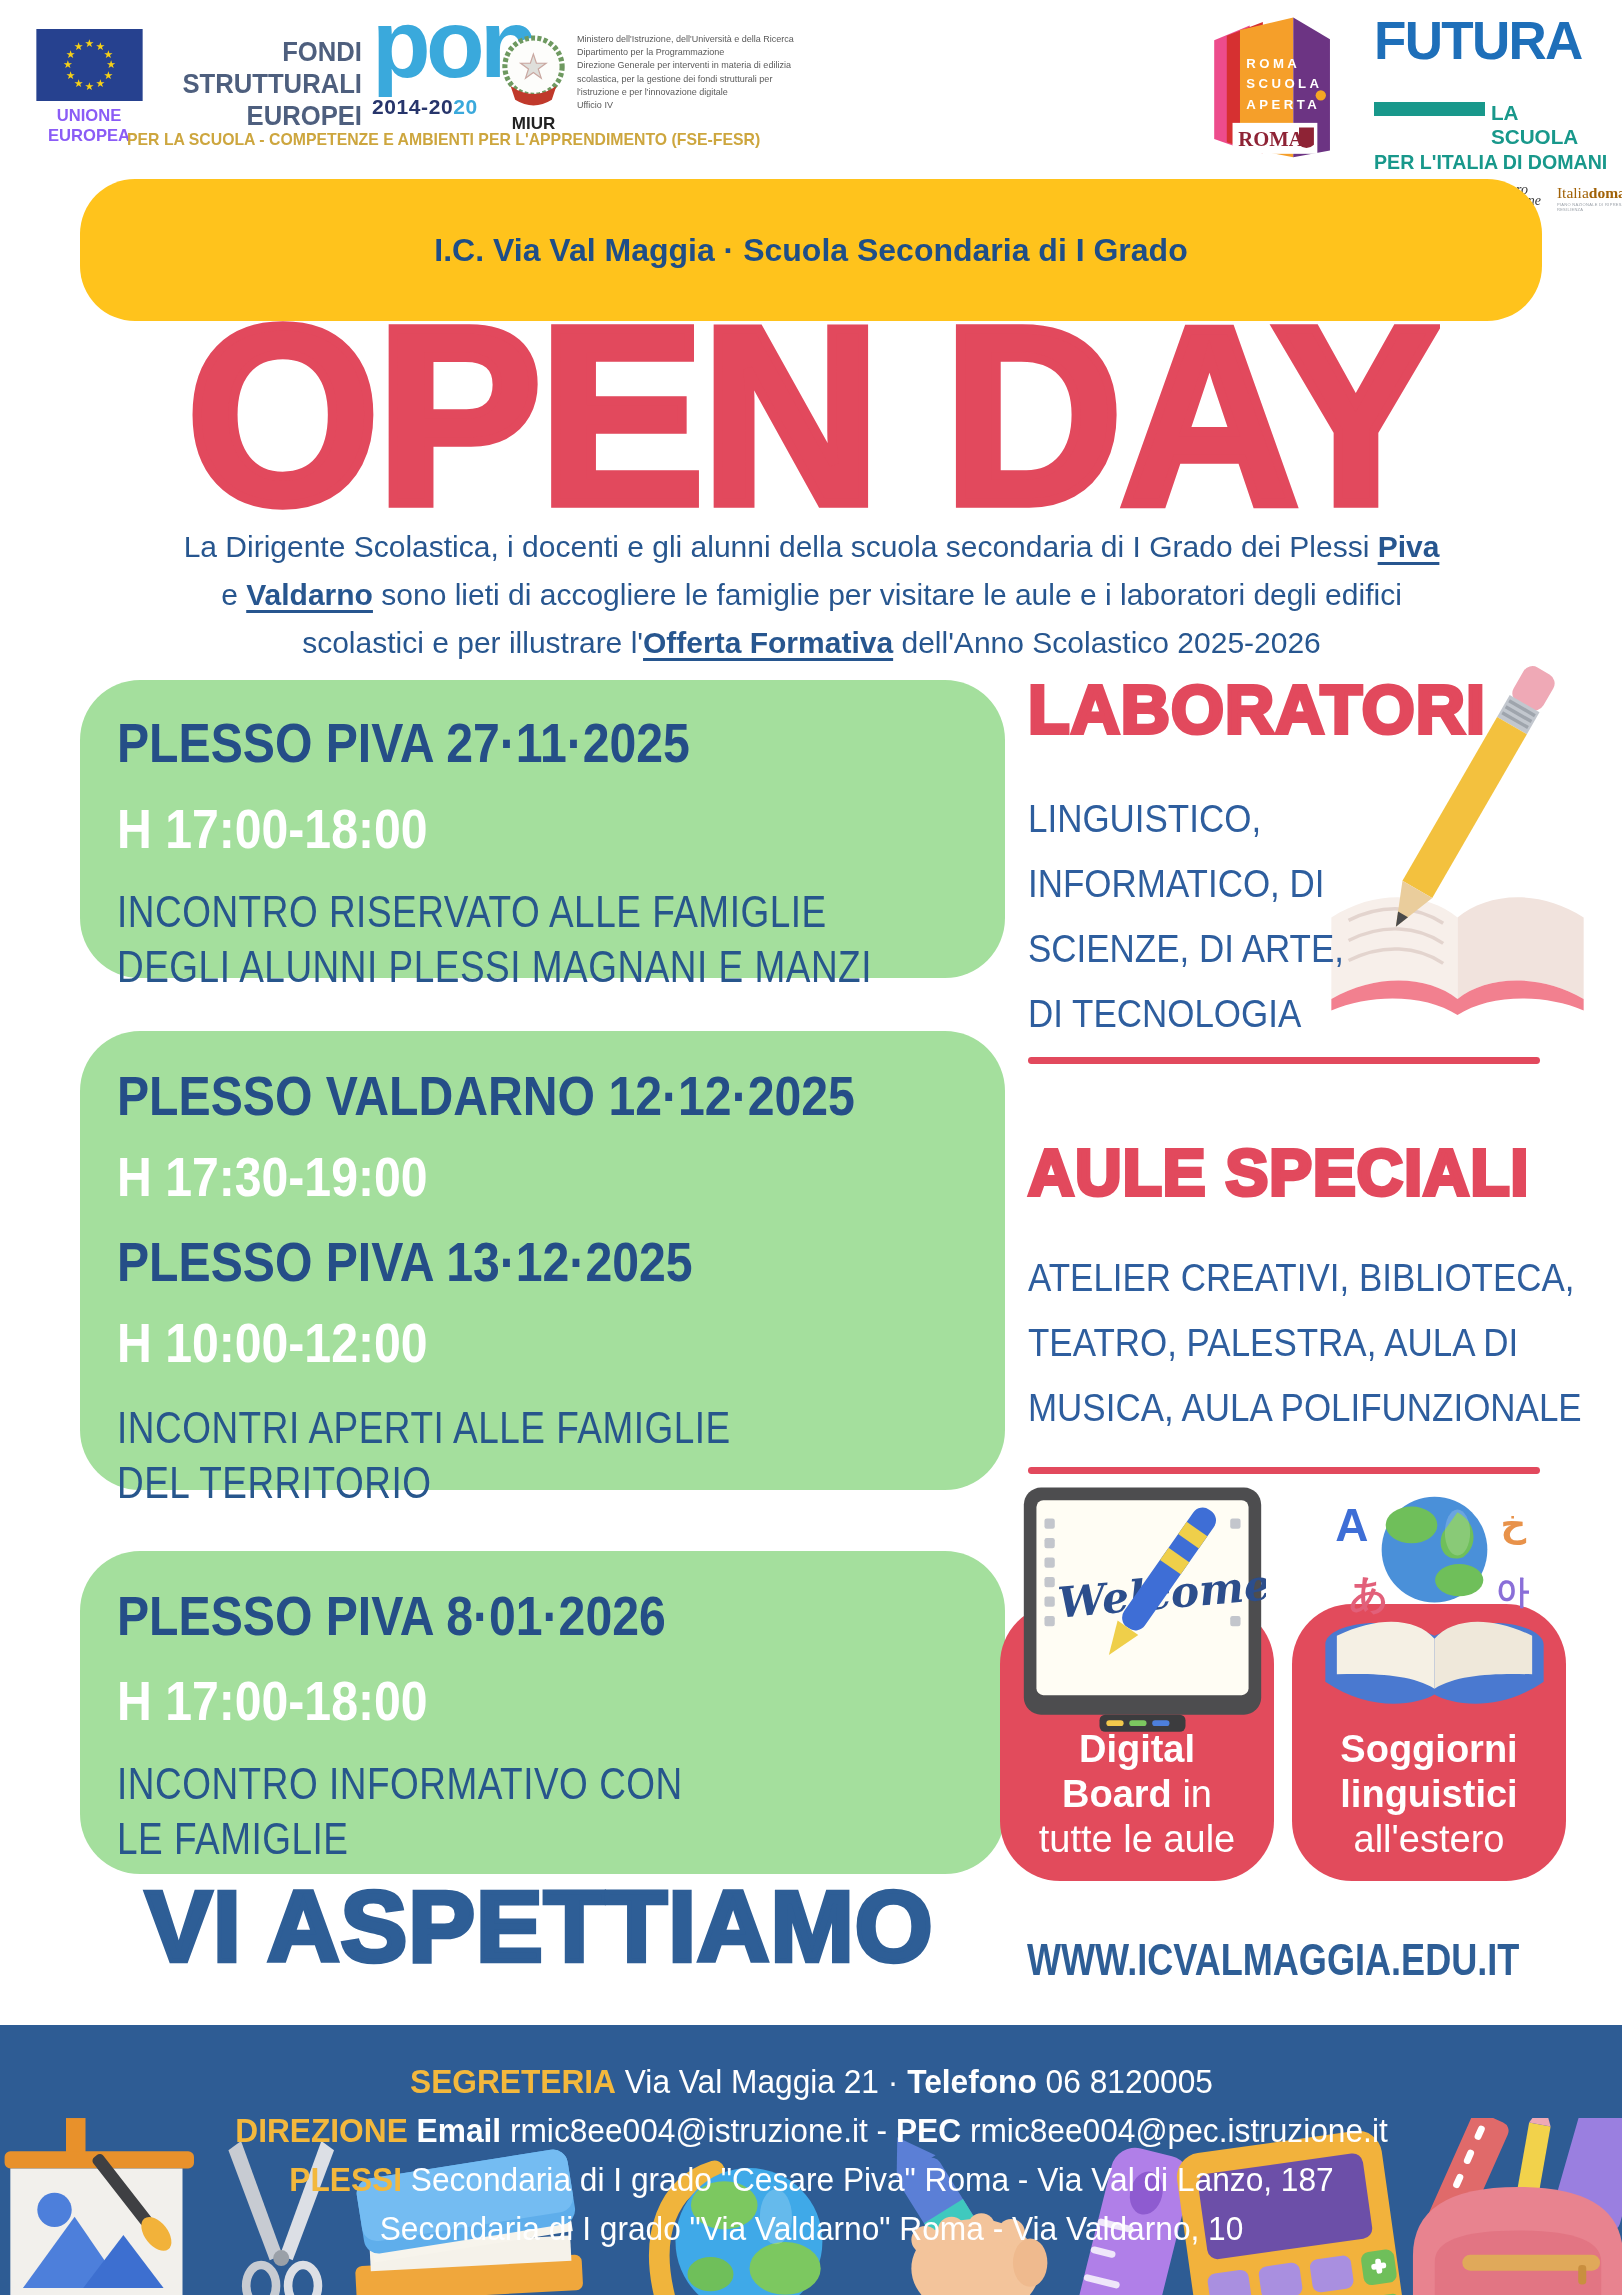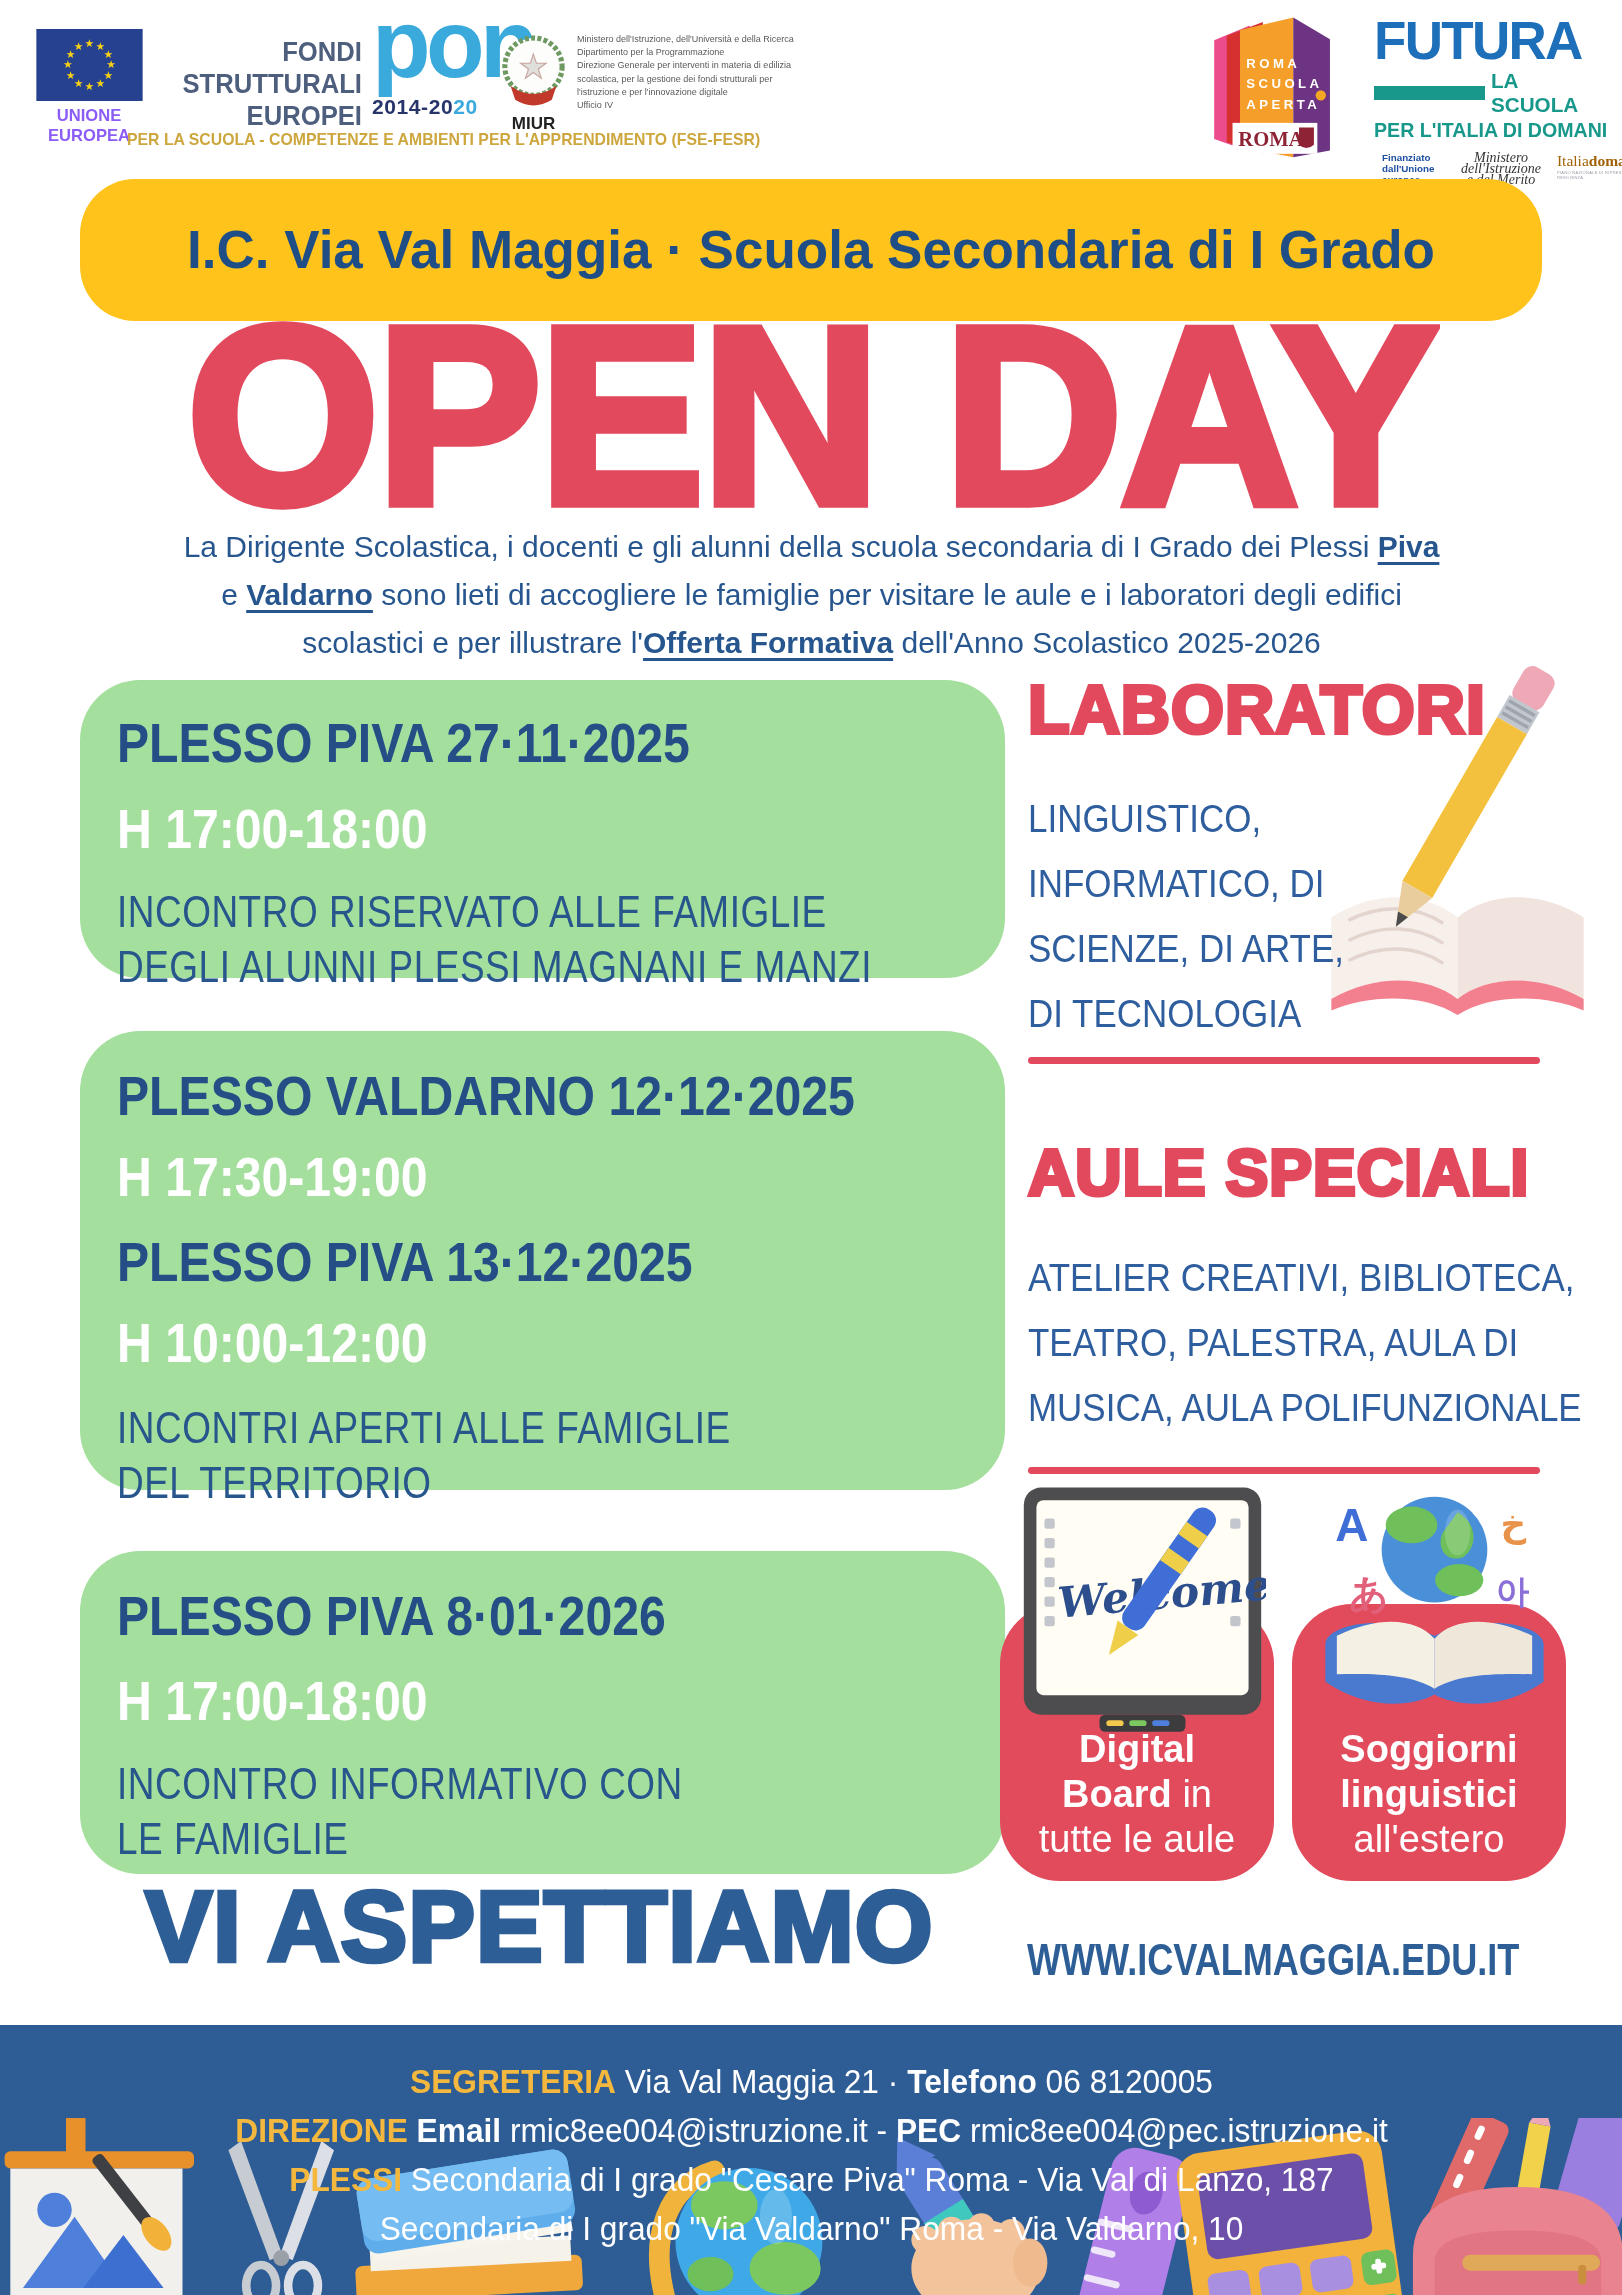--- a/index.html
+++ b/index.html
@@ -16,35 +16,35 @@
   .pon-years .lt{color:#3AA9DC;}
   .miur-label{left:499px;top:114px;width:69px;text-align:center;font-size:17px;font-weight:700;color:#222;}
   .ministry{left:577px;top:32px;font-size:9.8px;line-height:13.2px;color:#5A5A5A;white-space:nowrap;
             transform:scaleX(.92);transform-origin:0 0;}
   .pon-strip{left:127px;top:130px;font-size:17px;font-weight:700;color:#CDA63E;letter-spacing:0;
              transform:scaleX(.93);transform-origin:0 0;white-space:nowrap;}
   .futura{left:1374px;top:12.6px;width:230px;}
   .futura-title{font-size:53px;font-weight:900;color:#1E6FB9;letter-spacing:-1.7px;line-height:55px;}
   .futura-row{display:flex;align-items:center;gap:5.7px;margin-top:1.1px;}
   .futura-bar{width:118px;height:13.8px;background:#18988B;}
-  .futura-sub1{font-size:20.7px;font-weight:900;color:#18988B;letter-spacing:0;}
+  .futura-sub1{font-size:20.7px;font-weight:900;color:#18988B;letter-spacing:0;margin-top:32px;}
   .futura-sub2{font-size:20px;font-weight:900;color:#18988B;margin-top:2.3px;letter-spacing:0;
                transform:scaleX(.98);transform-origin:0 0;white-space:nowrap;}
   .futura-logos{display:flex;align-items:flex-start;gap:8px;margin-top:10.3px;}
   .fin-text1{font-size:9.8px;font-weight:700;color:#1E4FA0;line-height:11px;}
   .fin-text2{font-size:7.5px;color:#9AA0A8;margin-top:1.1px;}
   .min-script{font-family:"Liberation Serif","DejaVu Serif",serif;font-style:italic;font-size:14px;
               color:#333;line-height:11px;text-align:center;}
   .italia{font-family:"Liberation Serif","DejaVu Serif",serif;font-size:15.5px;color:#a16207;}
   .italia b{font-weight:700;}
   .italia-sub{font-size:4px;color:#9AA0A8;letter-spacing:0.3px;}
 
   
   .banner{left:80px;top:179px;width:1462px;height:142px;background:#FFC31C;border-radius:55px;}
-  .banner-text{width:100%;text-align:center;line-height:142px;font-size:53px;font-weight:700;color:#1F4E87;}
+  .banner-text{width:100%;text-align:center;line-height:142px;font-size:32px;font-weight:700;color:#1F4E87;}
   .openday{left:0;top:298px;width:1623px;text-align:center;font-size:247px;line-height:230px;
            font-weight:900;color:#E2495D;-webkit-text-stroke:9.2px #E2495D;letter-spacing:-2.3px;
            transform:scaleY(1.02);transform-origin:50% 0;white-space:nowrap;}
   .intro{left:77px;top:523px;width:1469px;text-align:center;font-size:30px;line-height:48px;color:#27568F;}
   .intro b{font-weight:700;text-decoration:underline;text-decoration-thickness:2.9px;text-underline-offset:5.2px;}
 
   
   .gbox{left:80px;width:925px;background:#A4DF9D;border-radius:60px;box-sizing:border-box;padding-left:37px;}
   .gb1{top:680px;height:298px;}
   .gb2{top:1031px;height:459px;}

